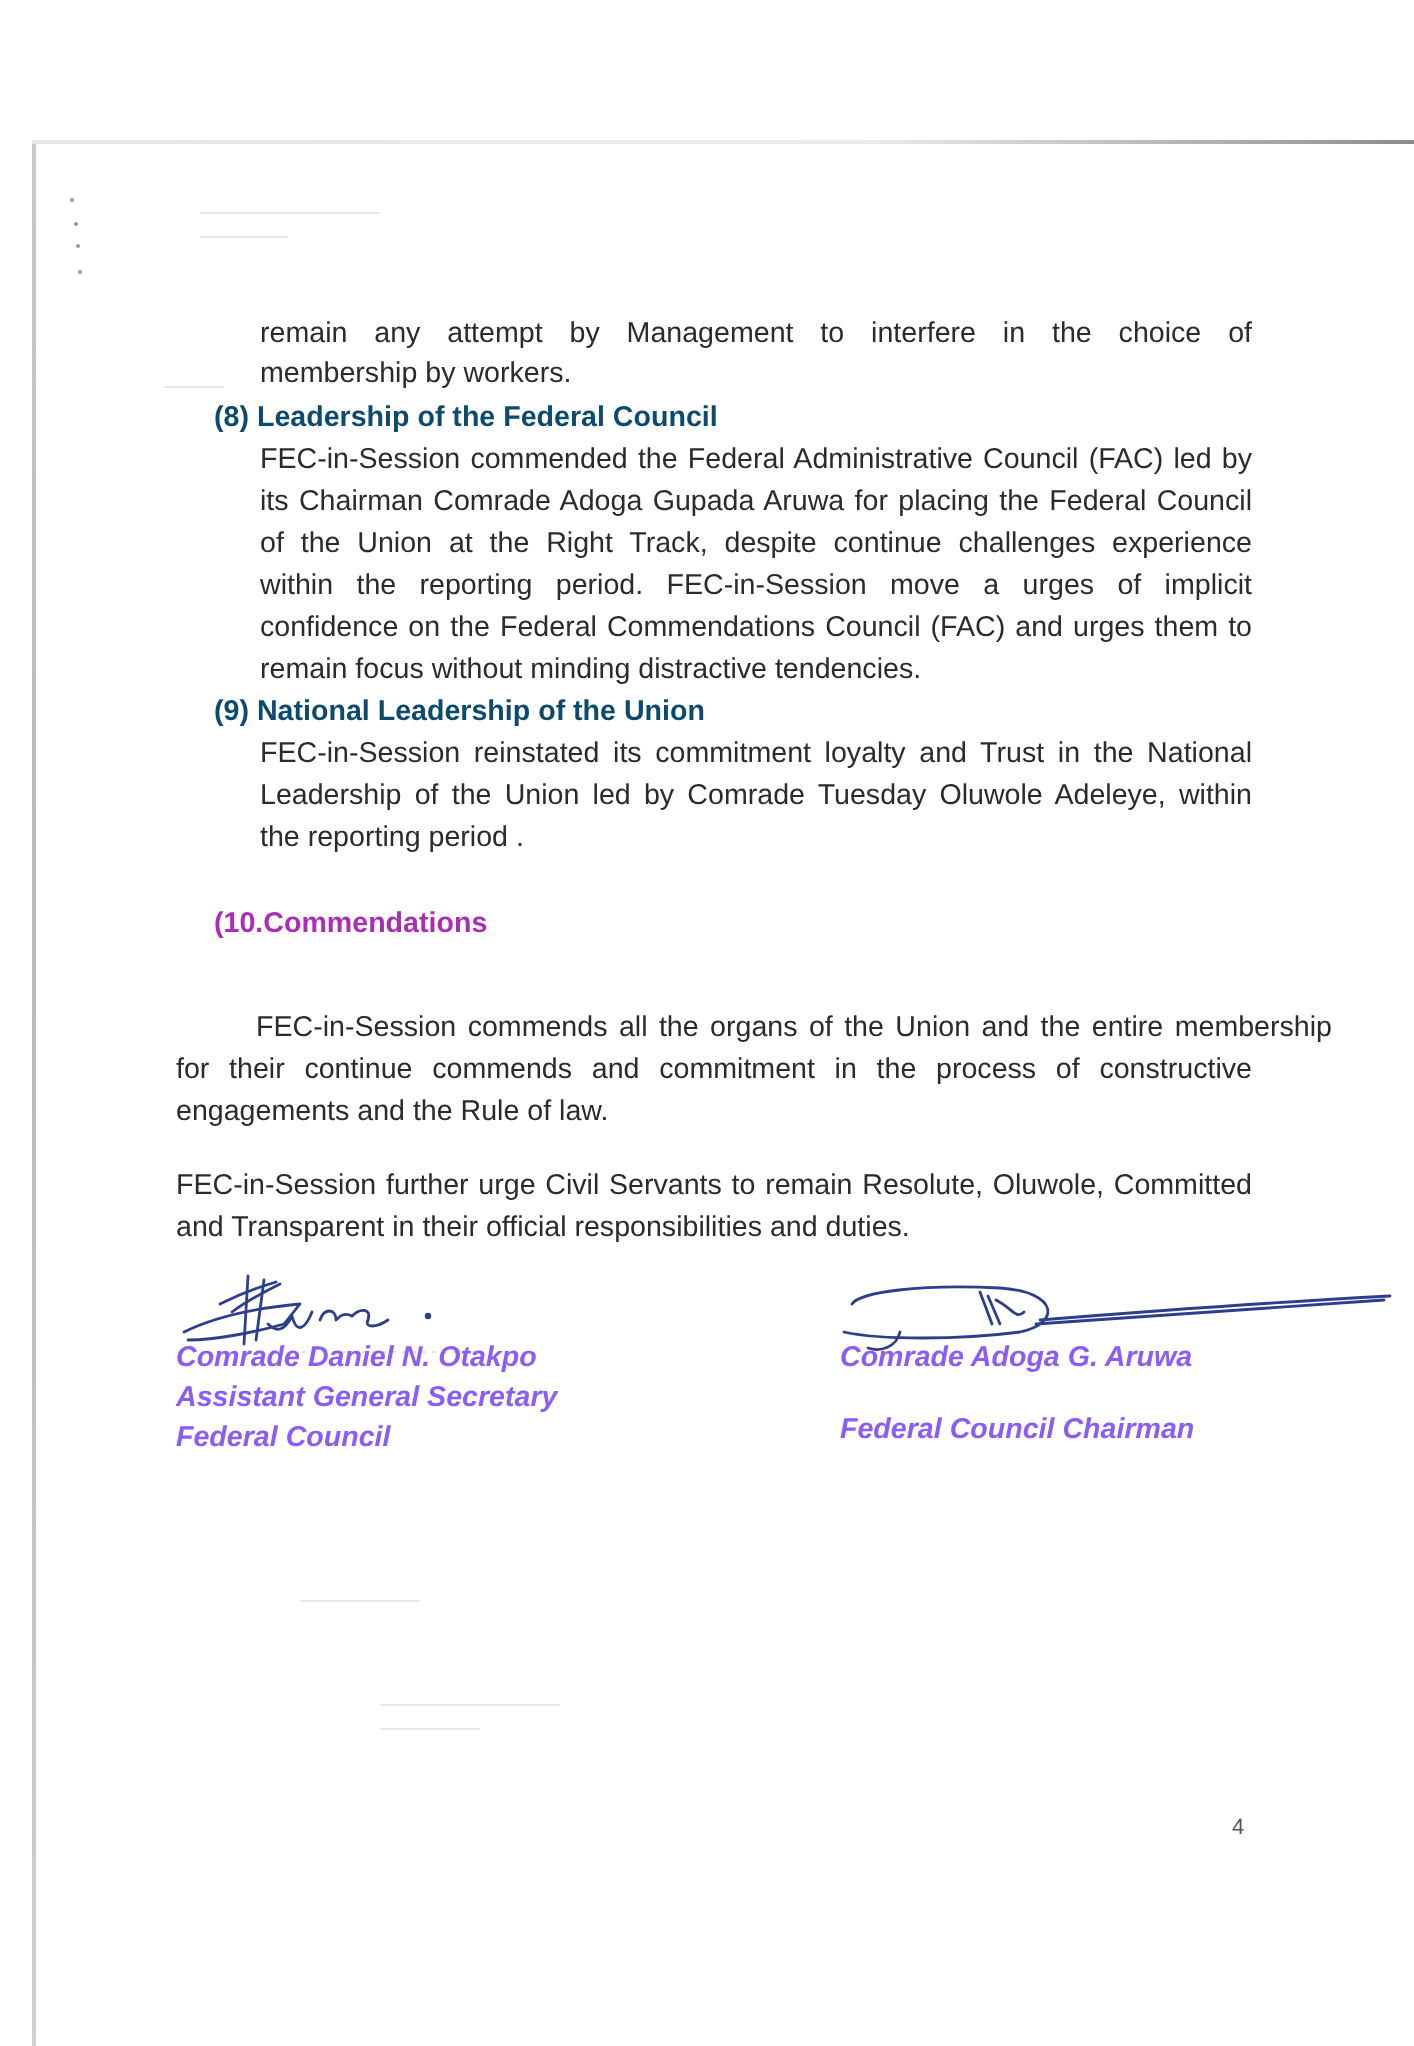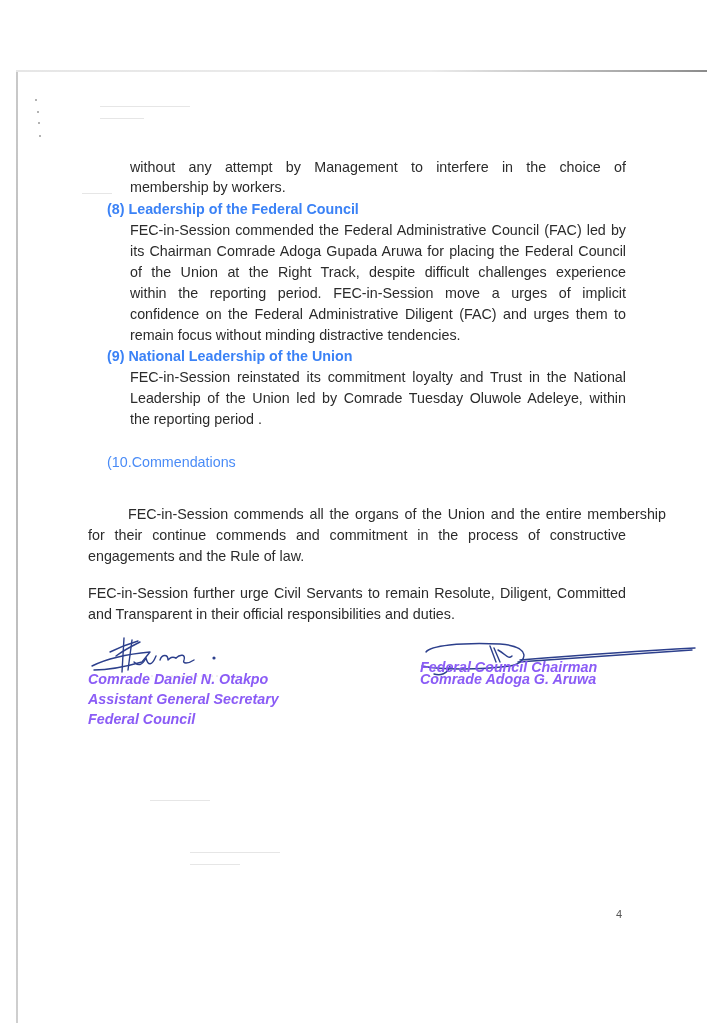--- a/index.html
+++ b/index.html
@@ -52,25 +52,25 @@
       white-space: nowrap;
       color: #2b2b2b;
     }
     .justified {
       text-align: justify;
       text-align-last: justify;
       white-space: normal;
     }
     .heading {
       font-weight: bold;
-      color: #3b82f6;
+      color: #0c4a6e;
     }
     .heading-faded {
-      font-weight: normal;
-      color: #3b82f6;
+      font-weight: bold;
+      color: #a21caf;
       opacity: 0.92;
     }
     .sig-text {
       position: absolute;
       font-size: 14.3px;
       line-height: 18px;
       font-weight: bold;
       font-style: italic;
       color: #8b5cf6;
       white-space: nowrap;
@@ -93,51 +93,51 @@
 <div class="scan-top-edge"></div>
 <div class="scan-left-edge"></div>
 <div class="scan-speck" style="left:35px; top:99px;"></div>
 <div class="scan-speck" style="left:37px; top:111px;"></div>
 <div class="scan-speck" style="left:38px; top:122px;"></div>
 <div class="scan-speck" style="left:39px; top:135px;"></div>
 <div class="faint-noise" style="left:100px; top:106px; width:90px;"></div>
 <div class="faint-noise" style="left:100px; top:118px; width:44px;"></div>
 <div class="faint-noise" style="left:82px; top:193px; width:30px;"></div>
 
-<div class="text-line justified" style="left:130px; top:157px; width:496px;">without any attempt by Management to interfere in the choice of</div>
+<div class="text-line justified" style="left:130px; top:157px; width:496px;">remain any attempt by Management to interfere in the choice of</div>
 <div class="text-line" style="left:130px; top:177px;">membership by workers.</div>
 
 <div class="text-line heading" style="left:107px; top:199px;">
   <span>(8)</span>
   <span>Leadership of the Federal Council</span>
 </div>
 <div class="text-line justified" style="left:130px; top:220px; width:496px;">FEC-in-Session commended the Federal Administrative Council (FAC) led by</div>
 <div class="text-line justified" style="left:130px; top:241px; width:496px;">its Chairman Comrade Adoga Gupada Aruwa for placing the Federal Council</div>
-<div class="text-line justified" style="left:130px; top:262px; width:496px;">of the Union at the Right Track, despite difficult challenges experience</div>
+<div class="text-line justified" style="left:130px; top:262px; width:496px;">of the Union at the Right Track, despite continue challenges experience</div>
 <div class="text-line justified" style="left:130px; top:283px; width:496px;">within the reporting period. FEC-in-Session move a urges of implicit</div>
-<div class="text-line justified" style="left:130px; top:304px; width:496px;">confidence on the Federal Administrative Diligent (FAC) and urges them to</div>
+<div class="text-line justified" style="left:130px; top:304px; width:496px;">confidence on the Federal Commendations Council (FAC) and urges them to</div>
 <div class="text-line" style="left:130px; top:325px;">remain focus without minding distractive tendencies.</div>
 
 <div class="text-line heading" style="left:107px; top:346px;text-align:right;">
   <span>(9)</span>
   <span>National Leadership of the Union</span>
 </div>
 <div class="text-line justified" style="left:130px; top:367px; width:496px;">FEC-in-Session reinstated its commitment loyalty and Trust in the National</div>
 <div class="text-line justified" style="left:130px; top:388px; width:496px;">Leadership of the Union led by Comrade Tuesday Oluwole Adeleye, within</div>
 <div class="text-line" style="left:130px; top:409px;">the reporting period .</div>
 
 <div class="text-line heading-faded" style="left:107px; top:452px;">
   <span>(10.</span><span>Commendations</span>
 </div>
 
 <div class="text-line justified" style="left:88px; top:504px; width:538px;margin-left:40px;">FEC-in-Session commends all the organs of the Union and the entire membership</div>
 <div class="text-line justified" style="left:88px; top:525px; width:538px;">for their continue commends and commitment in the process of constructive</div>
 <div class="text-line" style="left:88px; top:546px;">engagements and the Rule of law.</div>
 
-<div class="text-line justified" style="left:88px; top:583px; width:538px;">FEC-in-Session further urge Civil Servants to remain Resolute, Diligent, Committed</div>
+<div class="text-line justified" style="left:88px; top:583px; width:538px;">FEC-in-Session further urge Civil Servants to remain Resolute, Oluwole, Committed</div>
 <div class="text-line" style="left:88px; top:604px;">and Transparent in their official responsibilities and duties.</div>
 
 <svg class="signature" style="left:88px; top:636px;" width="160" height="50" viewBox="0 0 160 50">
   <g fill="none" stroke="#2c3f8c" stroke-width="1.4" stroke-linecap="round" stroke-linejoin="round">
     <path d="M4,30 C20,22 40,18 62,16 L54,26 C40,30 20,34 6,34"></path>
     <path d="M22,16 C30,12 40,8 50,5"></path>
     <path d="M28,20 C36,14 44,10 52,6"></path>
     <path d="M34,36 L36,2"></path>
     <path d="M40,34 L44,4"></path>
     <path d="M46,26 C50,30 54,30 58,22 C60,30 64,30 68,20"></path>
@@ -158,19 +158,19 @@
     <path d="M70,6 L76,22"></path>
     <path d="M74,8 L80,22"></path>
     <path d="M78,10 C86,14 88,20 92,16"></path>
     <path d="M100,20 C150,16 200,12 275,8"></path>
     <path d="M98,22 C150,18 210,14 272,10"></path>
     <path d="M30,26 C28,34 20,36 14,34"></path>
   </g>
 </svg>
 
 <div class="sig-text" style="left:420px; top:670px;">Comrade Adoga G. Aruwa</div>
-<div class="sig-text" style="left:420px; top:658px;text-align:center;">Federal Council Chairman</div>
+<div class="sig-text" style="left:420px; top:706px;text-align:center;">Federal Council Chairman</div>
 
 <div class="faint-noise" style="left:150px; top:800px; width:60px;"></div>
 <div class="faint-noise" style="left:190px; top:852px; width:90px;"></div>
 <div class="faint-noise" style="left:190px; top:864px; width:50px;"></div>
 
 <div class="page-number">4</div>
 
 </body></html>

